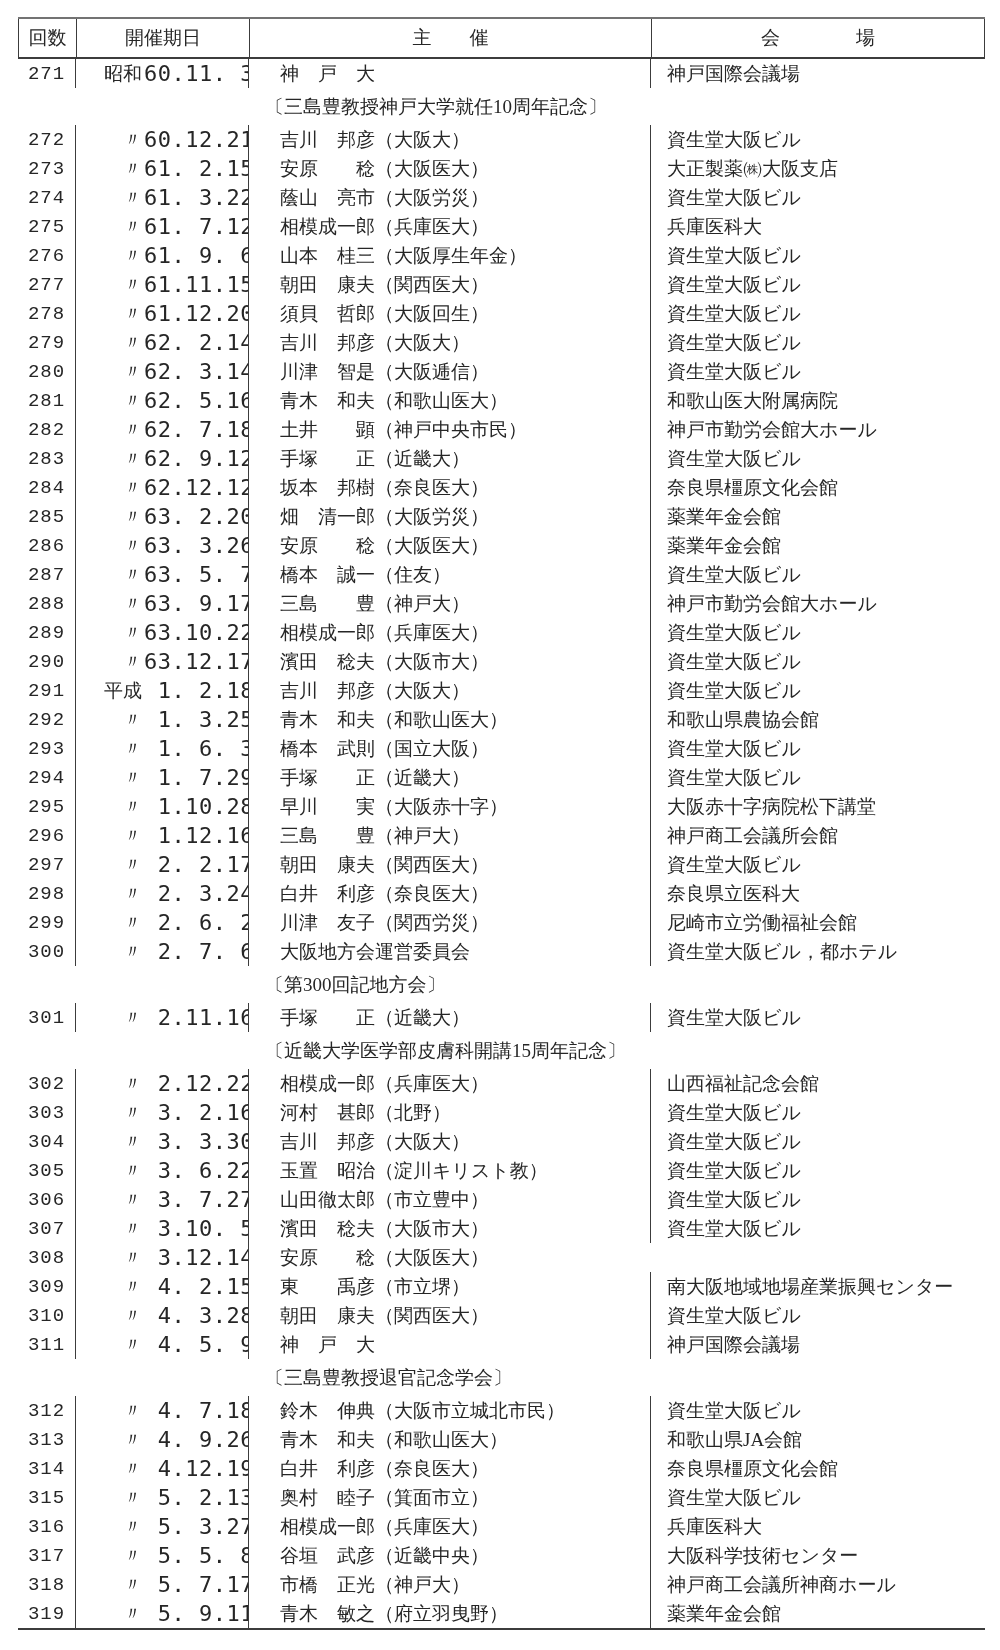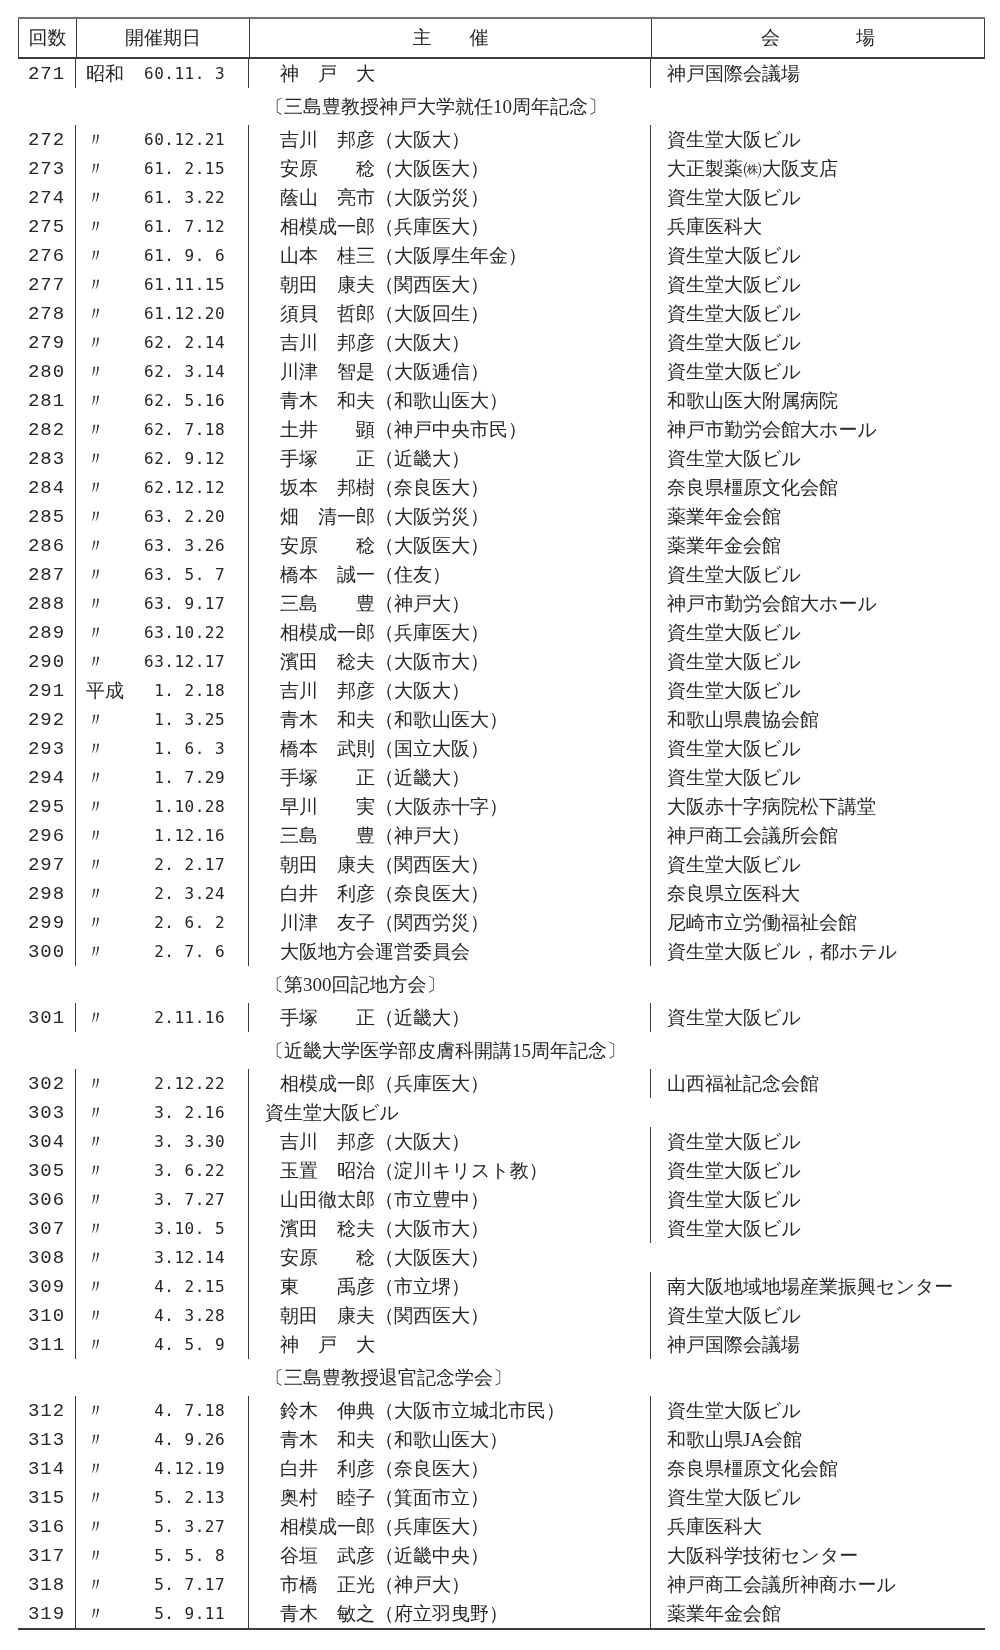--- a/index.html
+++ b/index.html
@@ -52,25 +52,25 @@
     box-sizing:border-box;
     overflow:hidden;
     white-space:nowrap;
   }
   .row.data .w-date,
   .row.data .w-org,
   .row.data .w-venue{border-left:1px solid #3c3c3c;}
   .c-no{justify-content:center;font-size:18px;letter-spacing:1px;font-family:Liberation Mono, monospace;}
   .era{
     display:inline-block;width:56px;margin-left:10px;
-    text-align:left;flex:0 0 auto;
+    text-align:right;flex:0 0 auto;
   }
   .dt{
     font-family:"DejaVu Sans Mono","Liberation Mono",monospace;
-    font-size:16px;
+    font-size:22px;
     white-space:pre;
     margin-left:2px;
     letter-spacing:.5px;
   }
   .c-org{padding-left:31px;}
   .c-venue{padding-left:16px;}
   
   .row.note{
     height:37px;
     align-items:center;
@@ -388,20 +388,21 @@
         </div>
         <div class="c c-org w-org">相模成一郎（兵庫医大）</div>
         <div class="c c-venue w-venue">山西福祉記念会館</div>
       </div>
       <div class="row data">
         <div class="c c-no w-no">303</div>
         <div class="c w-date">
           <span class="era">〃</span>
           <span class="dt"> 3. 2.16</span>
         </div>
+        <div class="c c-org w-org">河村　甚郎（北野）</div>
         <div class="c c-venue w-venue">資生堂大阪ビル</div>
       </div>
       <div class="row data">
         <div class="c c-no w-no">304</div>
         <div class="c w-date">
           <span class="era">〃</span>
           <span class="dt"> 3. 3.30</span>
         </div>
         <div class="c c-org w-org">吉川　邦彦（大阪大）</div>
         <div class="c c-venue w-venue">資生堂大阪ビル</div>

